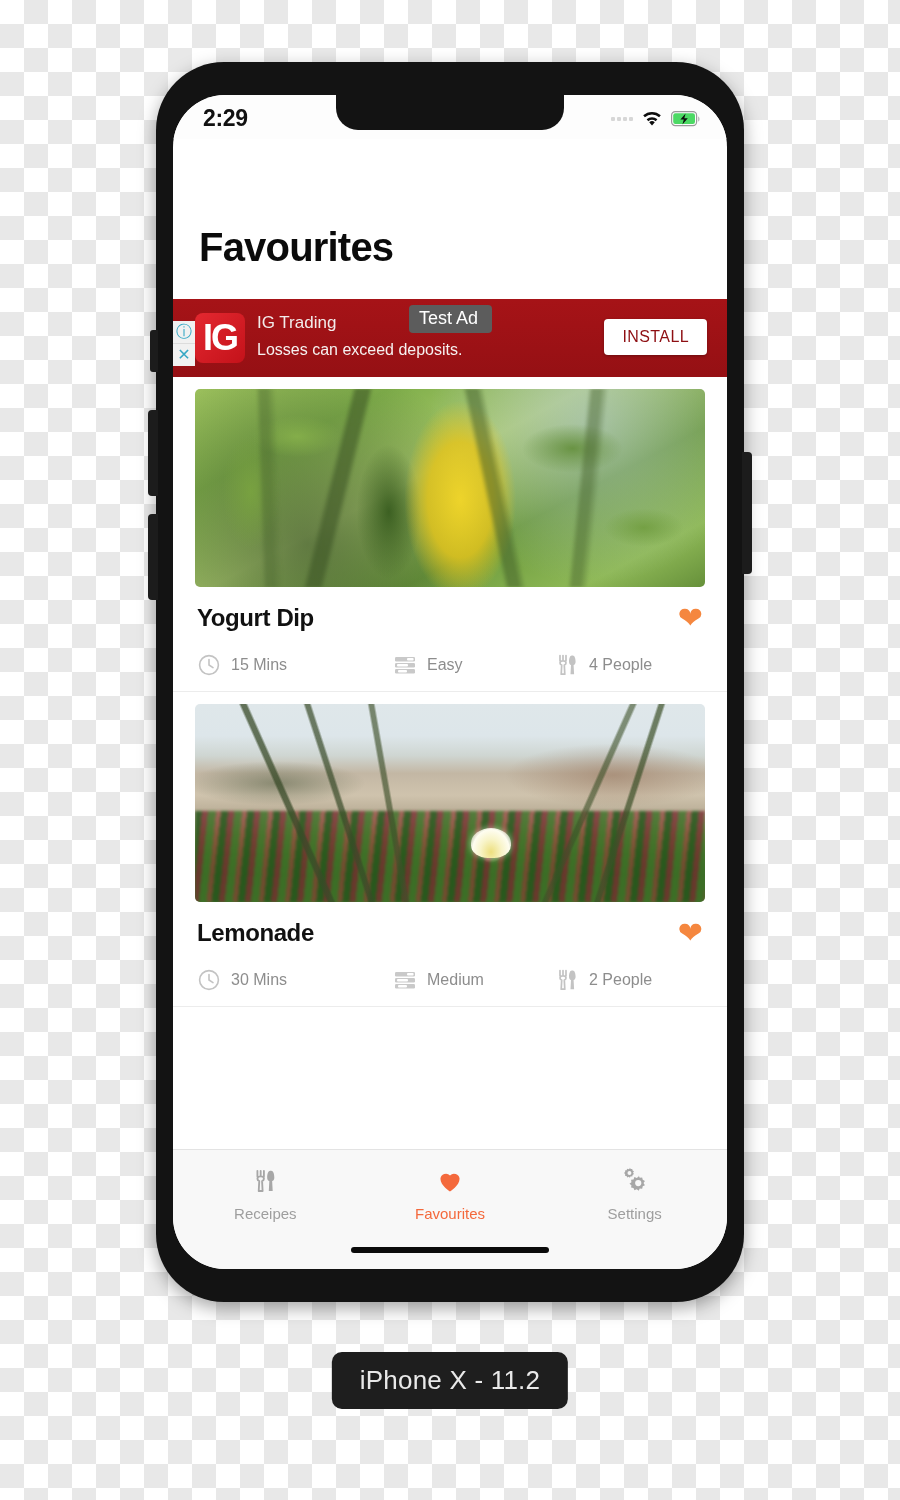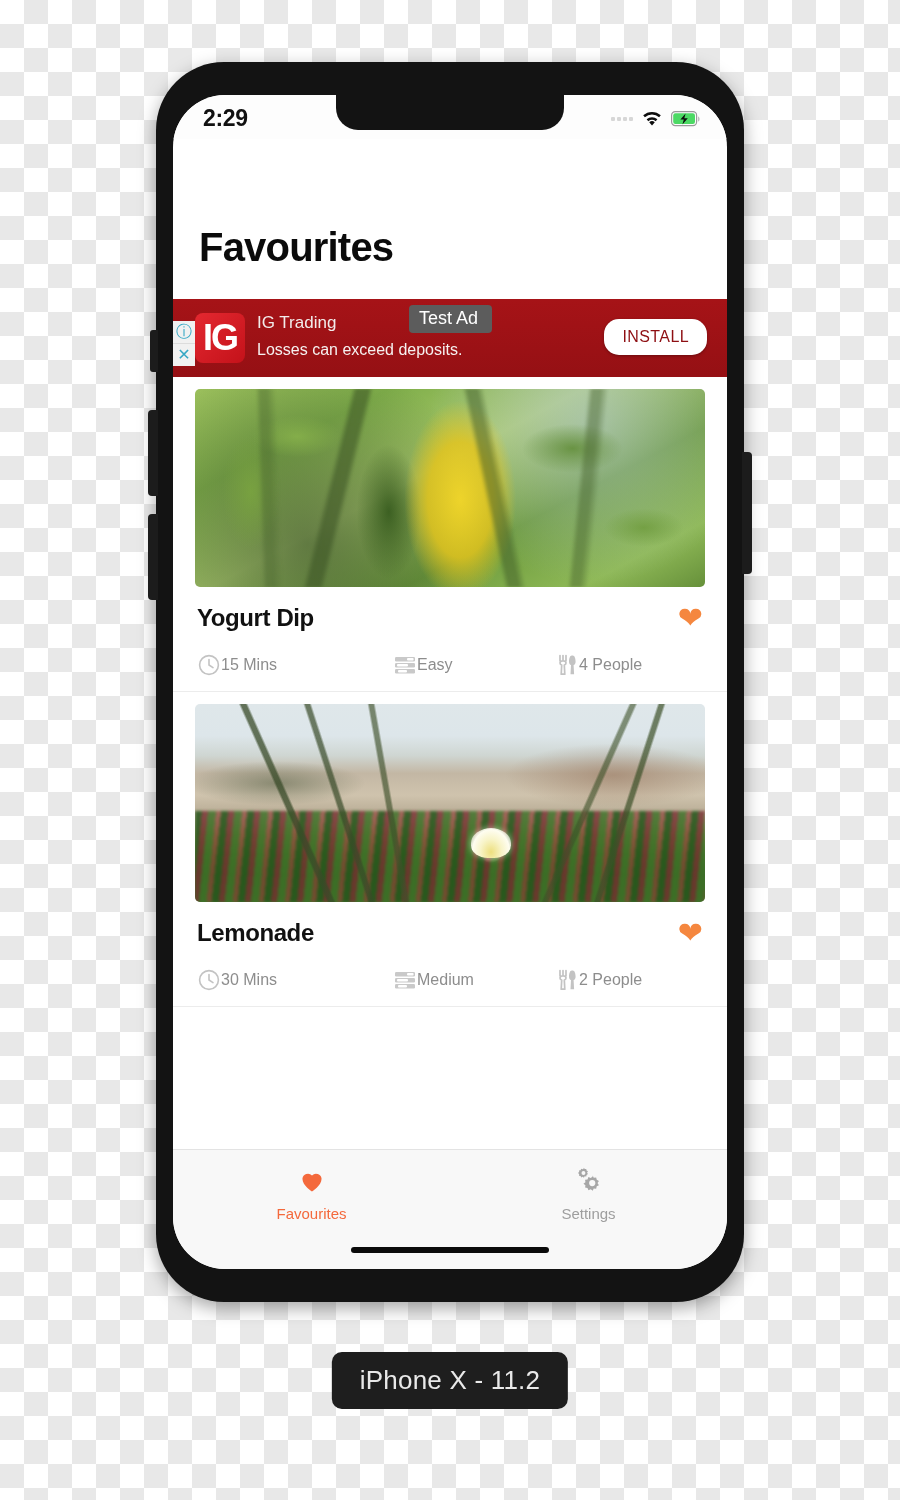--- a/index.html
+++ b/index.html
@@ -177,21 +177,21 @@
     border-radius: 4px;
   }
   #ad-install-button {
     position: absolute;
     right: 20px; top: 20px;
     background: #ffffff;
     color: #8e0f13;
     font-size: 16px;
     letter-spacing: 0.4px;
     padding: 9px 18px;
-    border-radius: 15px;
+    border-radius: 4px;
     box-shadow: 0 1px 3px rgba(0,0,0,0.3);
   }
 
   
   #recipe-list {
     position: absolute;
     top: 282px; left: 0; right: 0;
     bottom: 120px;
     background: #ffffff;
     overflow: hidden;
@@ -302,20 +302,21 @@
     line-height: 1;
   }
   .recipe-meta {
     display: flex;
     align-items: center;
     margin-top: 20px;
   }
   .meta-item {
     display: flex;
     align-items: center;
+    gap: 10px;
   }
   .meta-item.m1 { width: 196px; }
   .meta-item.m2 { width: 162px; }
   .meta-label {
     font-size: 16px;
     color: #8d8d8d;
   }
   .meta-icon { width: 24px; height: 24px; display: block; color: #bdbdbd; flex: 0 0 24px; }
 
   
@@ -492,20 +493,29 @@
               <span class="meta-label">2 People</span>
             </div>
           </div>
         </div>
       </div>
 
     </div>
 
     <div id="tab-bar">
 
+      <div class="tab-item">
+        <div class="tab-icon">
+          <svg width="26" height="28" viewBox="0 0 24 24">
+            <path d="M5 2.6v5.2M8 2.6v5.2M11 2.6v5.2M8 7.8c-2 0-3 .9-3 2.2 0 1.2.8 1.8 1.7 2.1l-.5 9.1h3.6l-.5-9.1c.9-.3 1.7-.9 1.7-2.1 0-1.3-1-2.2-3-2.2z" fill="none" stroke="#a7a7a7" stroke-width="1.7" stroke-linecap="round" stroke-linejoin="round"></path>
+            <path d="M17.8 2.6c1.8 0 2.8 3 2.8 6.2 0 2-.9 3-2 3.3l.5 9.1h-3.6l.5-9.1c-1.1-.3-2-1.3-2-3.3 0-3.2 1-6.2 2.8-6.2z" fill="#a7a7a7"></path>
+          </svg>
+        </div>
+        <div class="tab-label">Receipes</div>
+      </div>
 
       <div class="tab-item active">
         <div class="tab-icon">
           <svg width="28" height="28" viewBox="0 0 24 24">
             <path d="M12 21s-8.2-5.1-8.2-11A4.8 4.8 0 0 1 12 7.2 4.8 4.8 0 0 1 20.2 10c0 5.9-8.2 11-8.2 11z" fill="#f4693c"></path>
           </svg>
         </div>
         <div class="tab-label">Favourites</div>
       </div>
 

